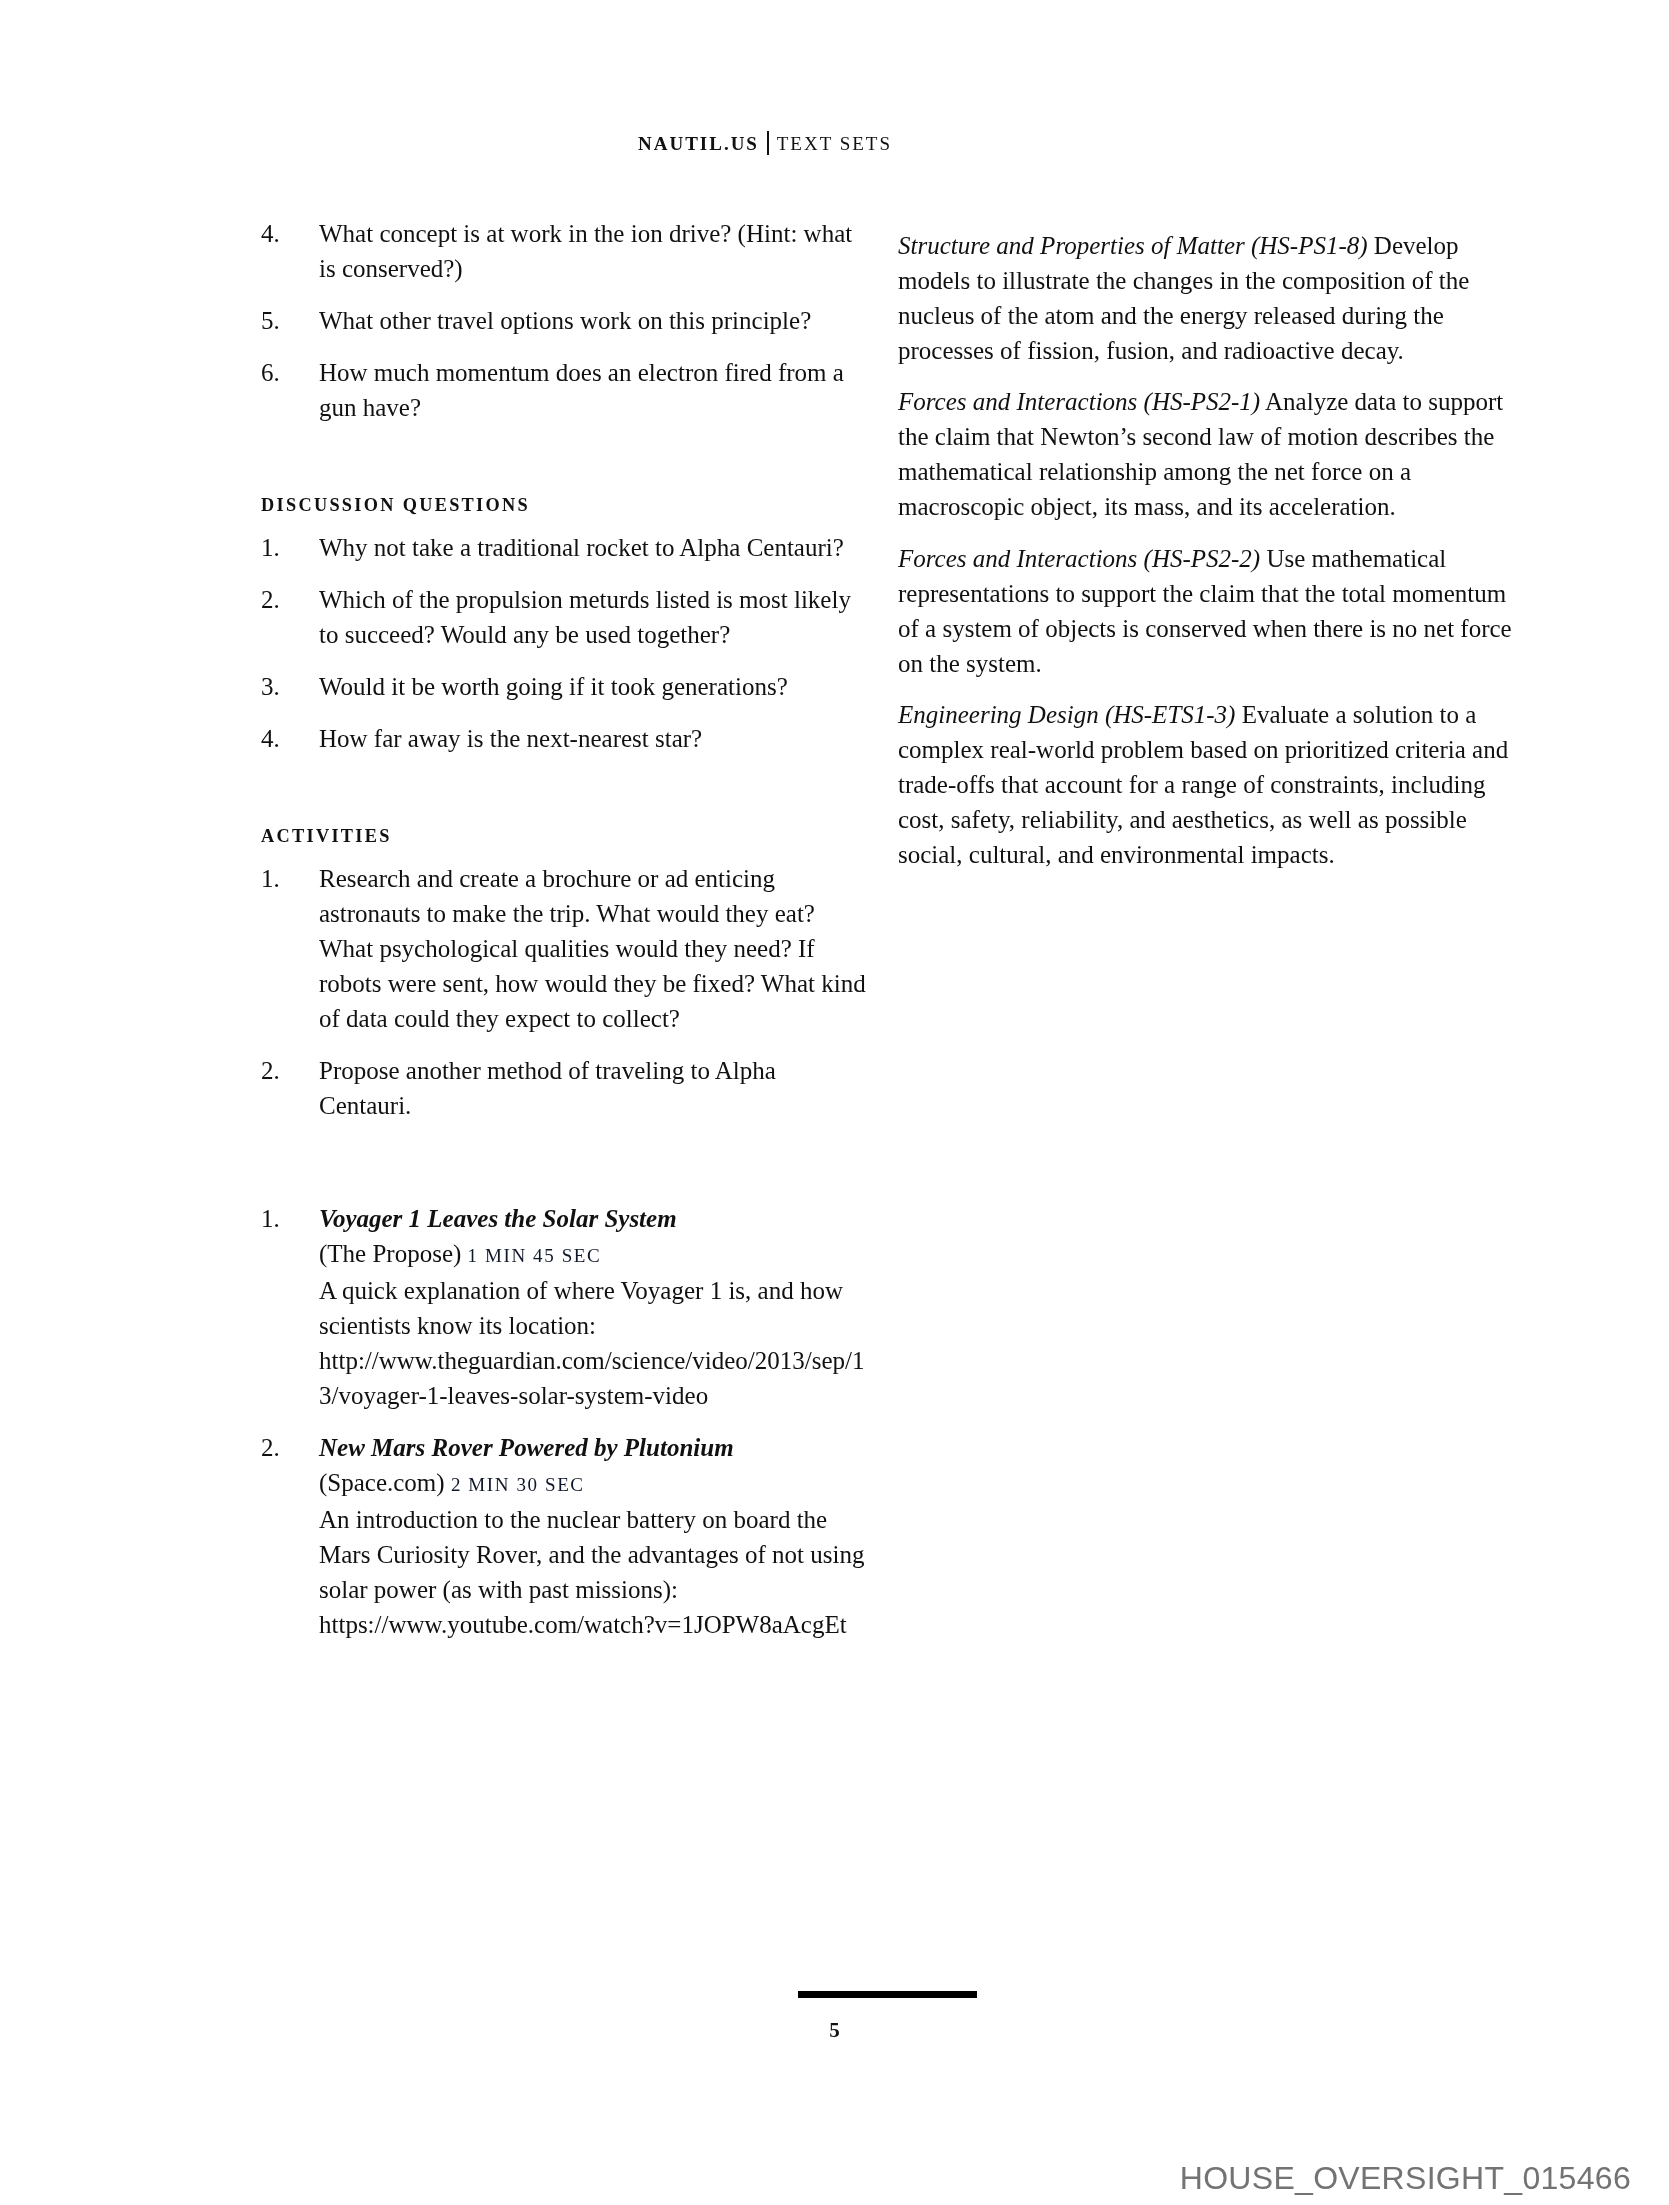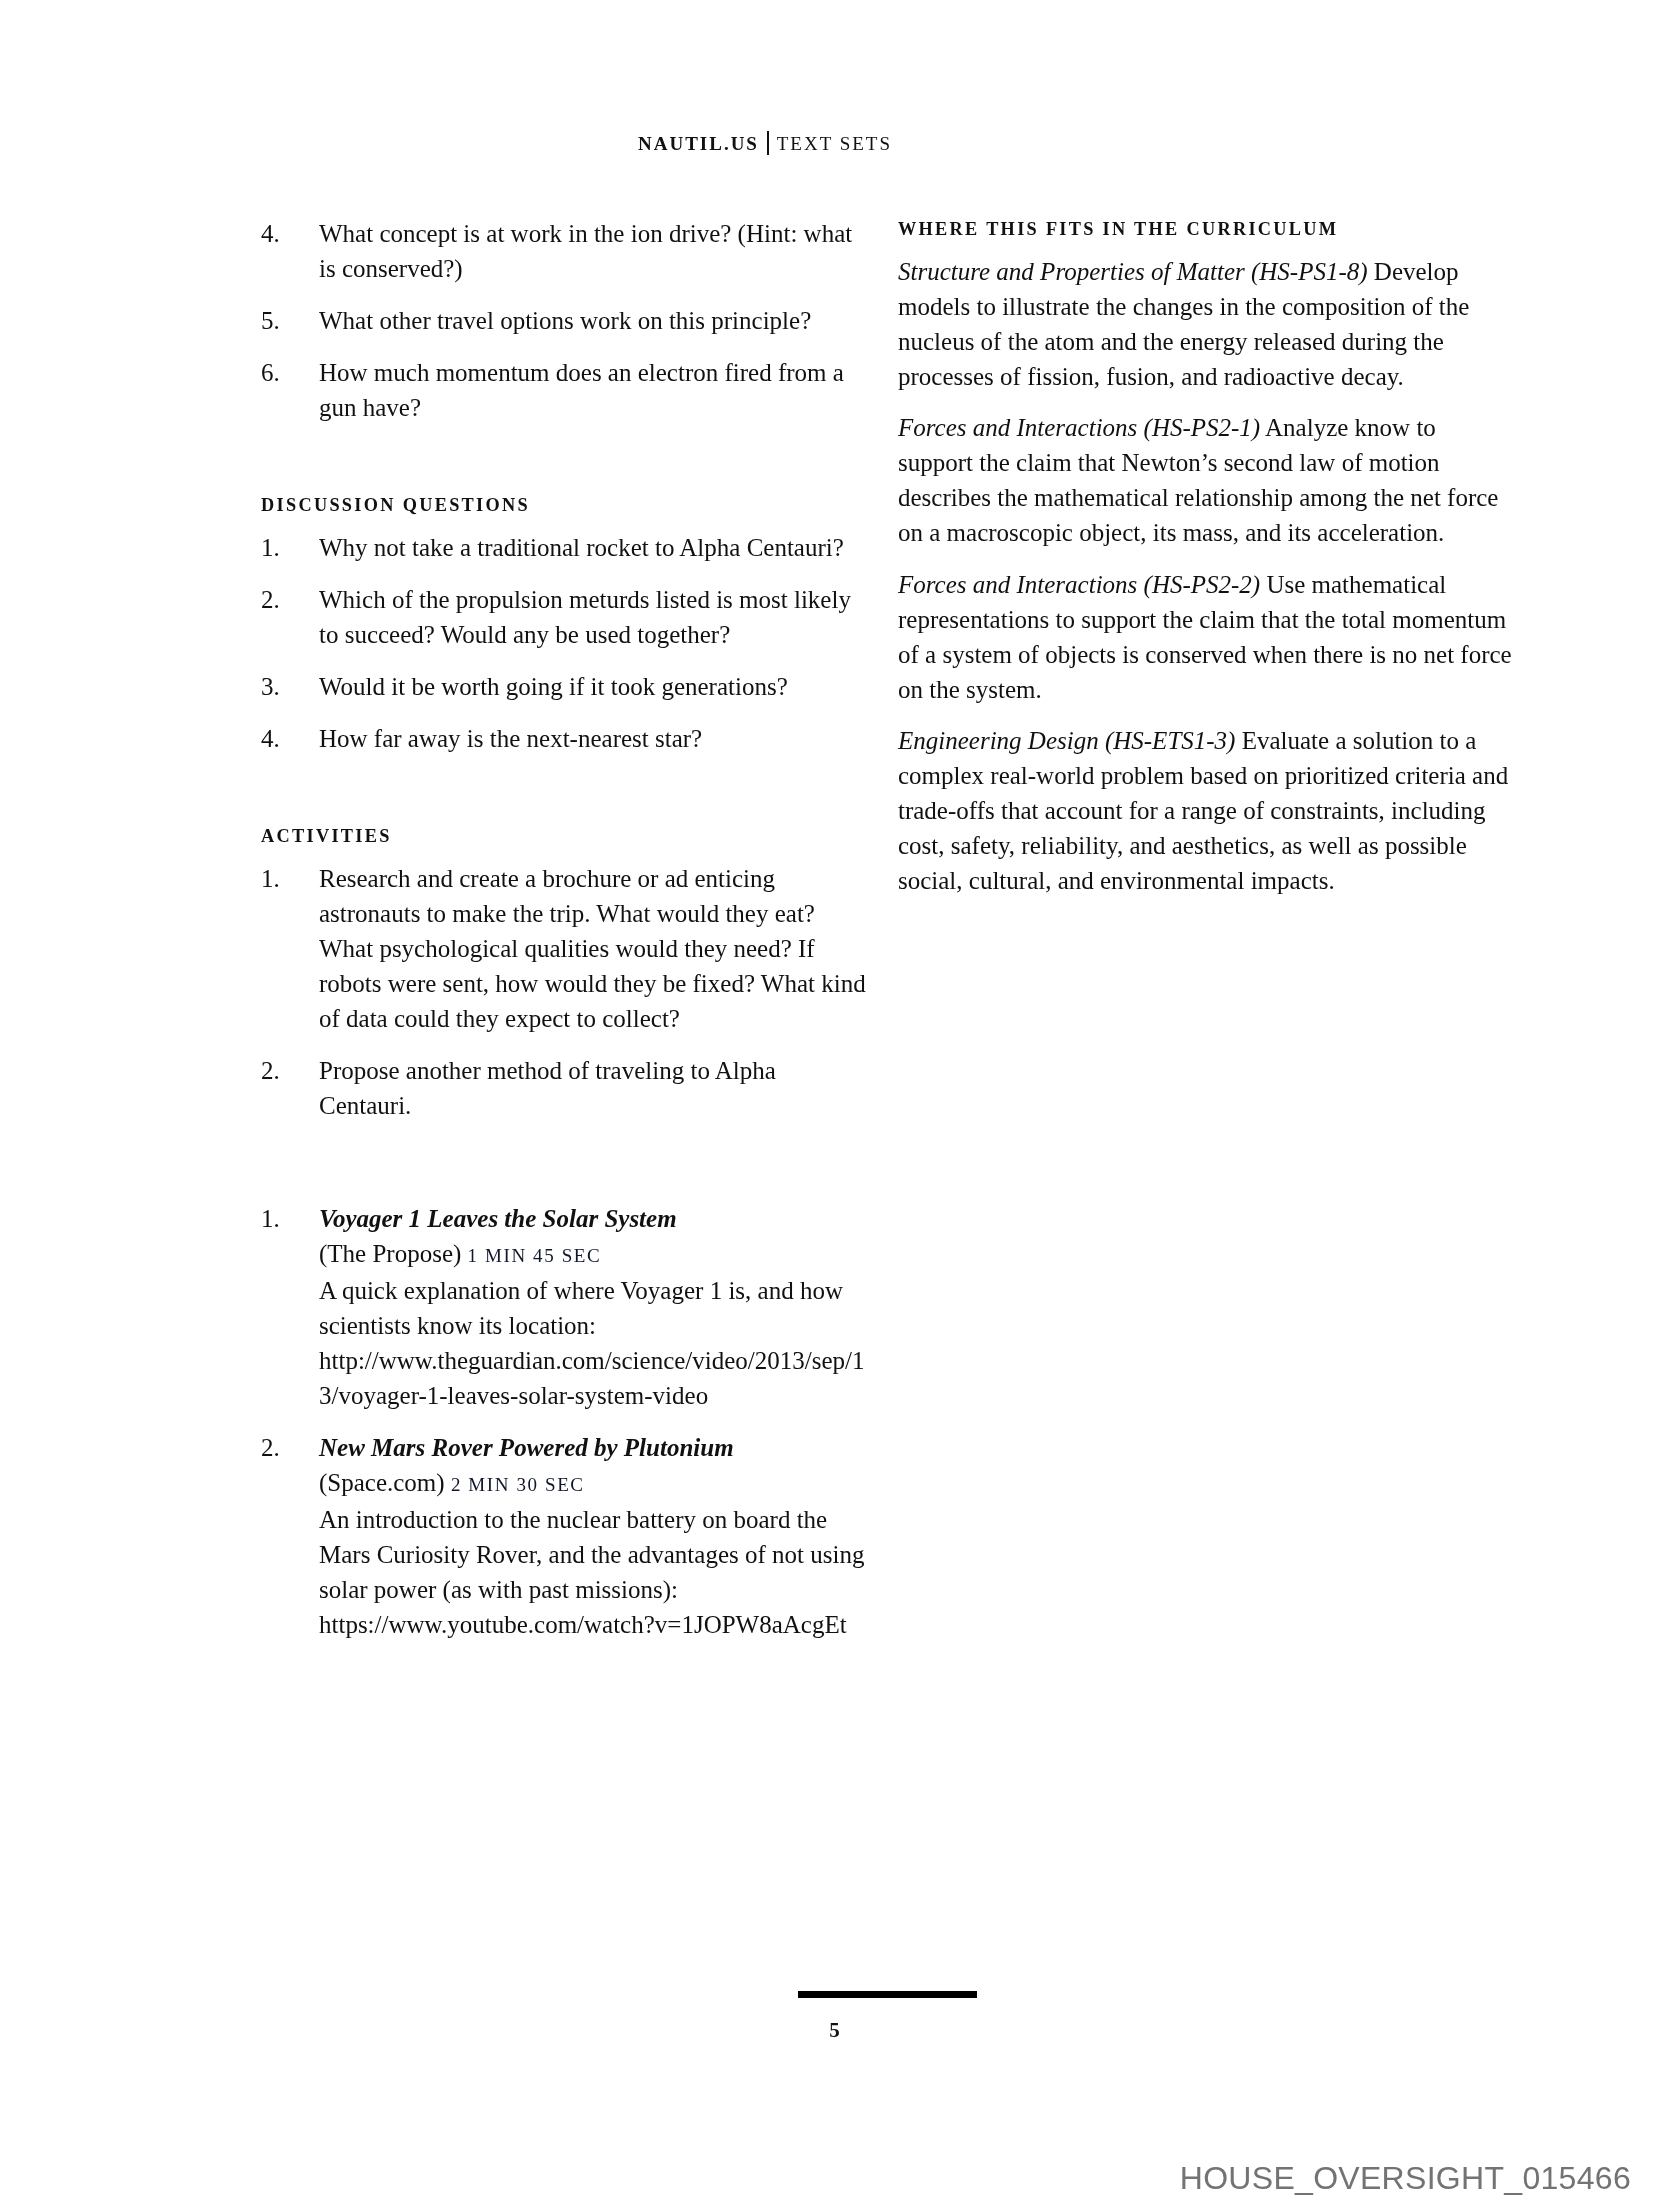--- a/index.html
+++ b/index.html
@@ -111,24 +111,23 @@
         <span class="title-it">New Mars Rover Powered by Plutonium</span><br>
         <span>(Space.com)</span>
         <span class="dur">2 MIN 30 SEC</span><br>
         <span style="word-break:break-word">An introduction to the nuclear battery on board the Mars Curiosity Rover, and the advantages of not using solar power (as with past missions): https://www.youtube.com/watch?v=1JOPW8aAcgEt</span>
       </span>
     </li>
   </ol>
 </div>
 
 <div class="col col-right body-text std">
-  <h3 class="section-head">WHERE THIS FITS IN THE CURRICULUM</h3>
   <div style="height:11.8px"></div>
   <p><span class="std-name">Structure and Properties of Matter (HS-PS1-8)</span> <span>Develop models to illustrate the changes in the composition of the nucleus of the atom and the energy released during the processes of fission, fusion, and radioactive decay.</span></p>
-  <p><span class="std-name">Forces and Interactions (HS-PS2-1)</span> <span>Analyze know to support the claim that Newton’s second law of motion describes the mathematical relationship among the net force on a macroscopic object, its mass, and its acceleration.</span></p>
+  <p><span class="std-name">Forces and Interactions (HS-PS2-1)</span> <span>Analyze data to support the claim that Newton’s second law of motion describes the mathematical relationship among the net force on a macroscopic object, its mass, and its acceleration.</span></p>
   <p><span class="std-name">Forces and Interactions (HS-PS2-2)</span> <span>Use mathematical representations to support the claim that the total momentum of a system of objects is conserved when there is no net force on the system.</span></p>
   <p><span class="std-name">Engineering Design (HS-ETS1-3)</span> <span>Evaluate a solution to a complex real-world problem based on prioritized criteria and trade-offs that account for a range of constraints, including cost, safety, reliability, and aesthetics, as well as possible social, cultural, and environmental impacts.</span></p>
 </div>
 
 <div class="footer-rule"></div>
 <div class="page-num">5</div>
 <div class="bates">HOUSE_OVERSIGHT_015466</div>
 
 
 </body></html>

